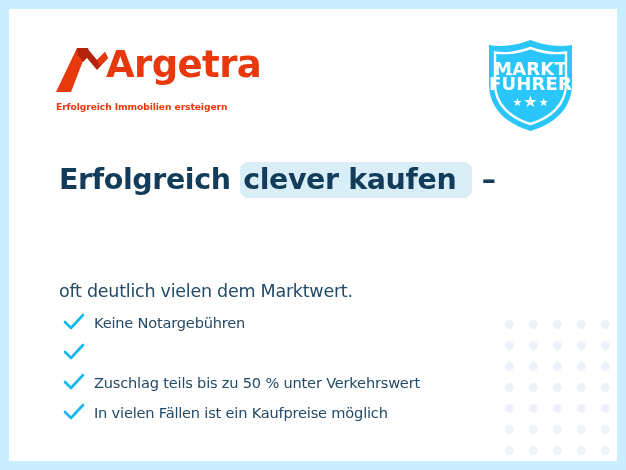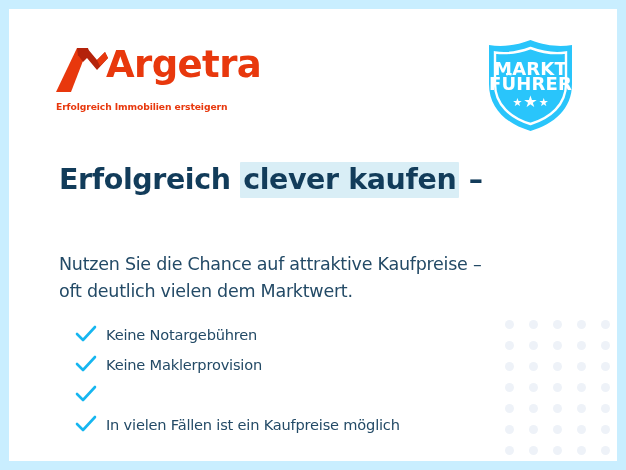--- a/index.html
+++ b/index.html
@@ -143,22 +143,22 @@
     width: 480px;
     font-family: "DejaVu Sans", sans-serif;
     font-weight: bold;
     font-size: 28.5px;
     line-height: 35px;
     color: #123c5a;
     letter-spacing: -0.4px;
   }
   .hl-mark {
     background: #d9eef6;
-    padding: 1px 3px 2px 3px;
-    border-radius: 1px;
+    padding: 1px 16px 2px 3px;
+    border-radius: 8px;
   }
 
   
   .subheadline {
     position: absolute;
     left: 50px;
     top: 224px;
     width: 500px;
     font-family: "DejaVu Sans", sans-serif;
     font-size: 17.5px;
@@ -167,21 +167,21 @@
     letter-spacing: -0.25px;
   }
 
   
   .checklist {
     position: absolute;
     left: 52px;
     top: 298px;
     width: 450px;
     list-style: none;
-    margin: 12px;
+    margin: 0;
     padding: 0;
   }
   .check-item {
     display: flex;
     align-items: center;
     height: 30px;
   }
   .check-icon {
     flex: none;
     width: 26px;
@@ -272,47 +272,47 @@
           <span class="star-sm">★</span>
         </span>
       </div>
     </div>
 
     <h1 class="headline">
       <span>Erfolgreich </span><span class="hl-mark">clever kaufen</span><span> –</span><br>
     </h1>
 
     <p class="subheadline">
-      <span>Nutzen Sie die Chance auf attraktive Kaufpreise –</span><br>
+      <br>
       <span>oft deutlich vielen dem Marktwert.</span>
     </p>
 
     <ul class="checklist">
       <li class="check-item">
         <span class="check-icon">
           <svg viewBox="0 0 26 26" width="26" height="26" aria-hidden="true">
             <polyline points="4,13 10,19 22,6" fill="none" stroke="#16b6f0" stroke-width="2.6" stroke-linecap="round" stroke-linejoin="round"></polyline>
           </svg>
         </span>
         <span class="check-label">Keine Notargebühren</span>
       </li>
       <li class="check-item">
         <span class="check-icon">
           <svg viewBox="0 0 26 26" width="26" height="26" aria-hidden="true">
             <polyline points="4,13 10,19 22,6" fill="none" stroke="#16b6f0" stroke-width="2.6" stroke-linecap="round" stroke-linejoin="round"></polyline>
           </svg>
         </span>
-        <span class="check-label">Keine Maklerprovision</span>
       </li>
       <li class="check-item">
         <span class="check-icon">
           <svg viewBox="0 0 26 26" width="26" height="26" aria-hidden="true">
             <polyline points="4,13 10,19 22,6" fill="none" stroke="#16b6f0" stroke-width="2.6" stroke-linecap="round" stroke-linejoin="round"></polyline>
           </svg>
         </span>
+        <span class="check-label">Zuschlag teils bis zu 50 % unter Verkehrswert</span>
       </li>
       <li class="check-item">
         <span class="check-icon">
           <svg viewBox="0 0 26 26" width="26" height="26" aria-hidden="true">
             <polyline points="4,13 10,19 22,6" fill="none" stroke="#16b6f0" stroke-width="2.6" stroke-linecap="round" stroke-linejoin="round"></polyline>
           </svg>
         </span>
         <span class="check-label">In vielen Fällen ist ein Kaufpreise möglich</span>
       </li>
     </ul>

